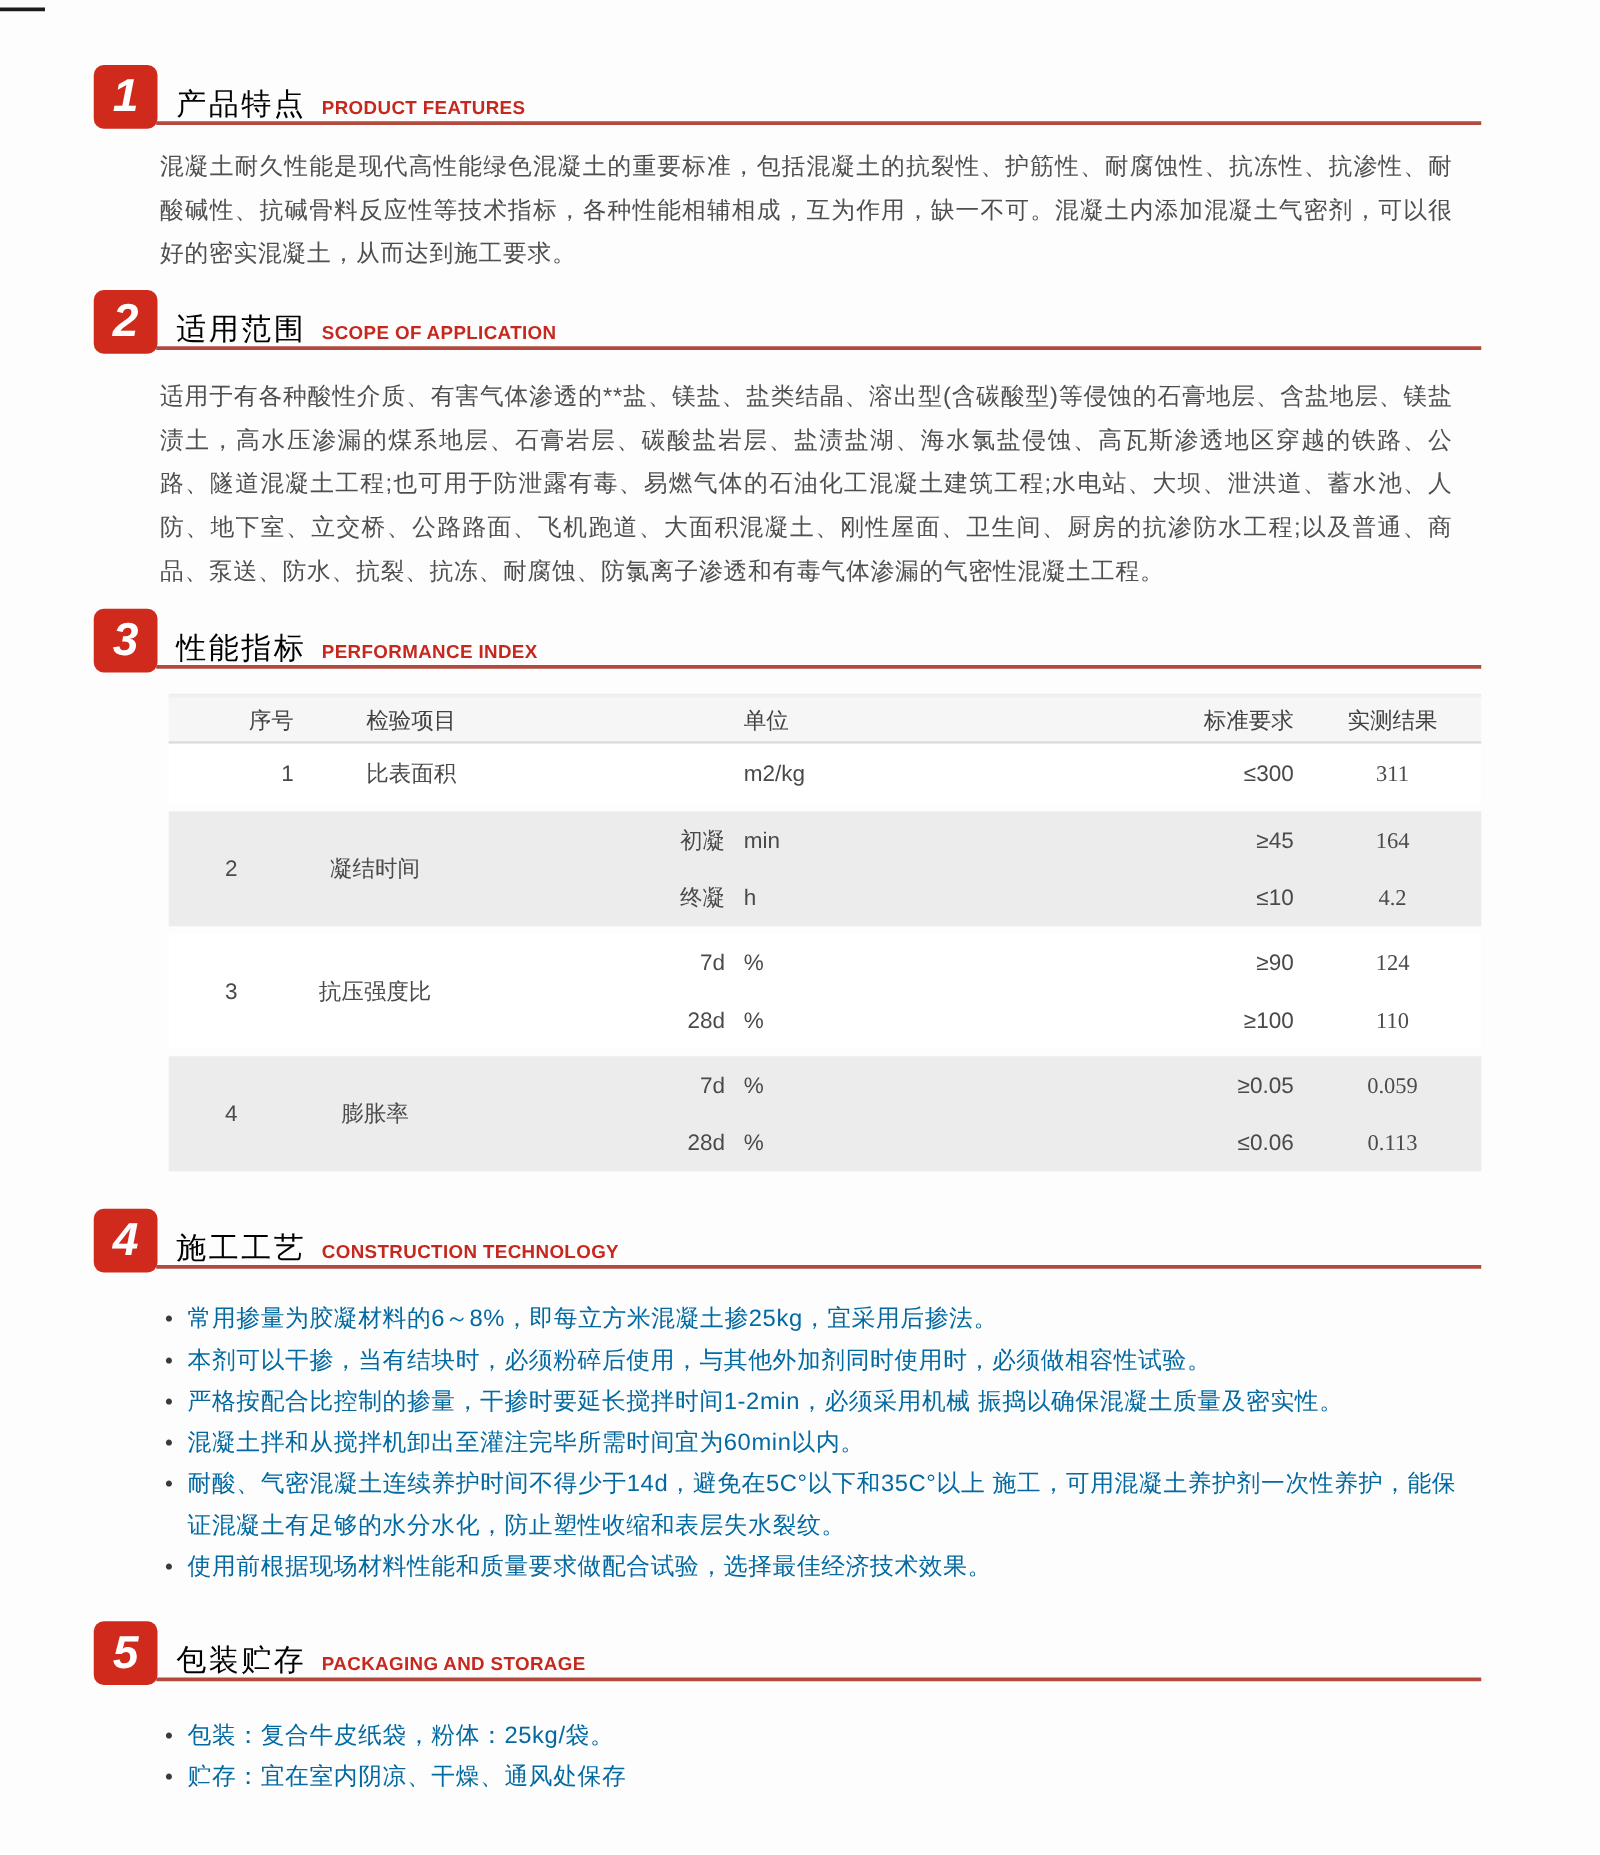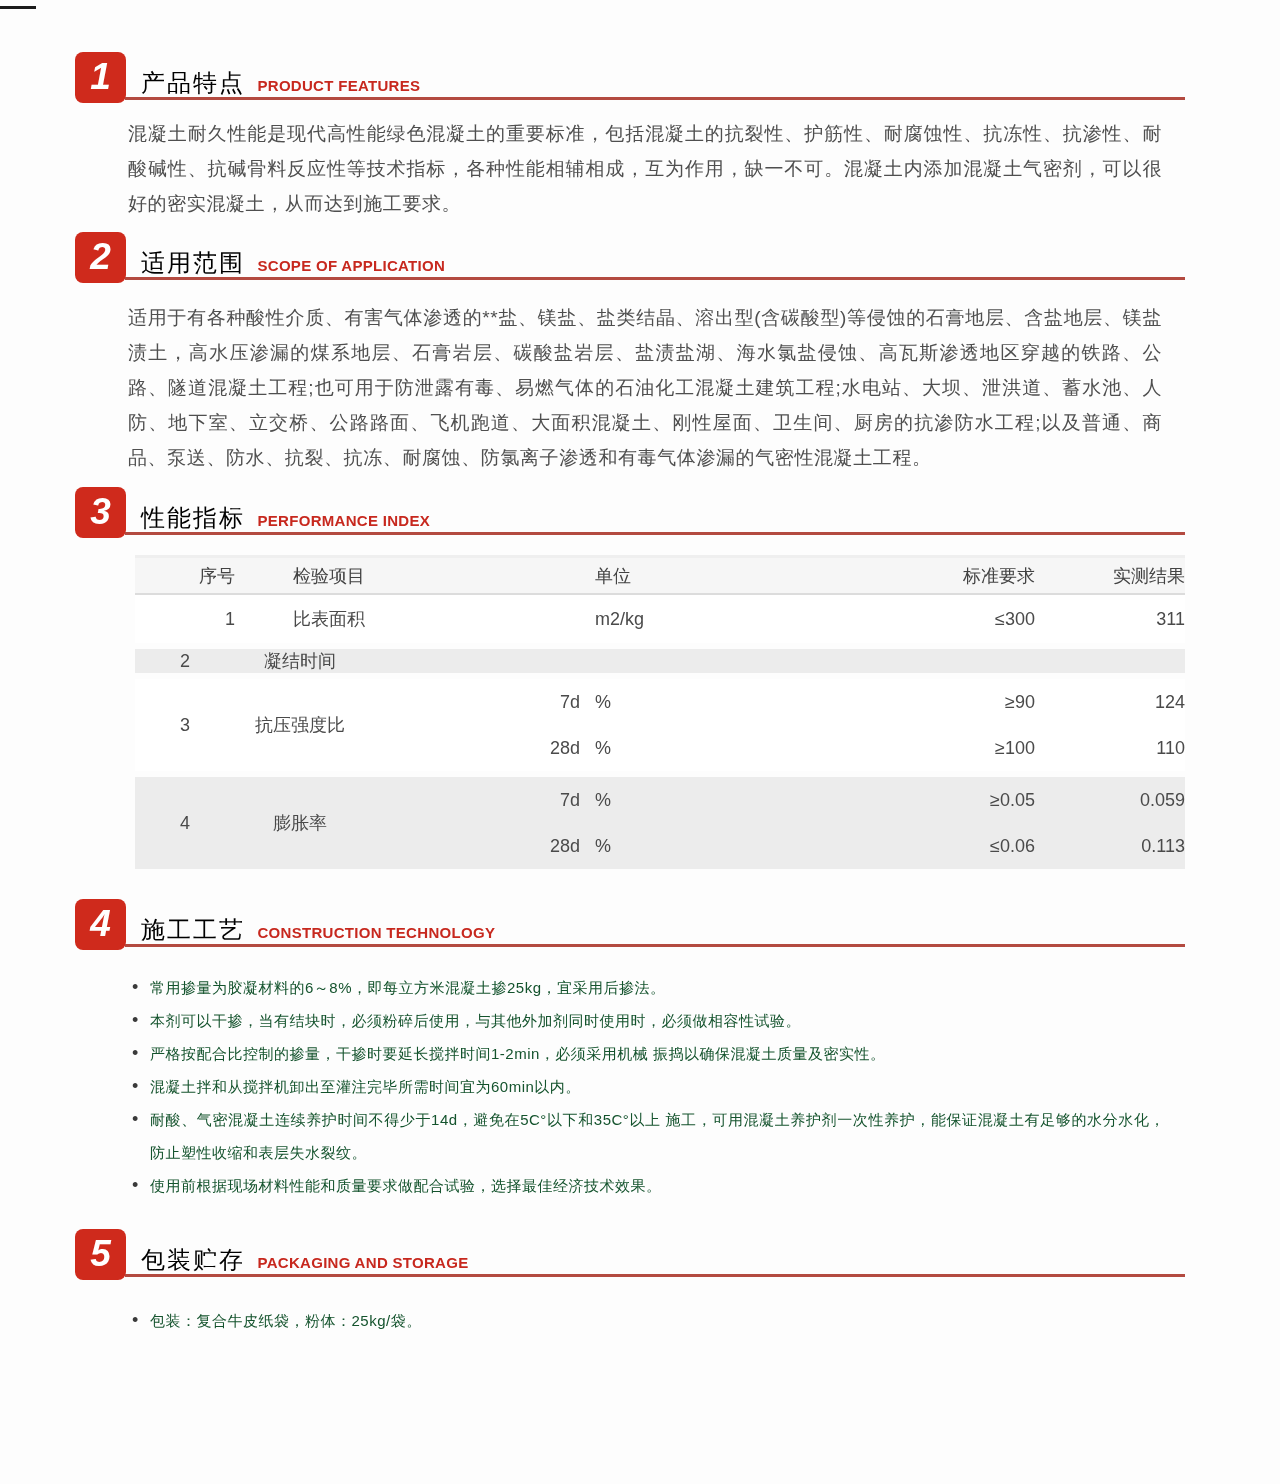--- a/index.html
+++ b/index.html
@@ -66,31 +66,31 @@
   .t-group.grey { background:#ececec; }
   .t-group.white { background:#fff; }
   .g-left { display:flex; align-items:center; justify-content:center; text-align:center; }
   .g-right .g-sub {
     display:grid; grid-template-columns:215px 225px 230px 150px;
     height:46px; align-items:center;
   }
   .c1,.c2,.c3 { text-align:right; }
   .c4 { text-align:left; padding-left:15px; }
   .c5 { text-align:right; padding-left:6px; }
-  .c6 { text-align:right; padding-left:8px; }
+  .c6 { text-align:center; padding-left:8px;font-family:Liberation Serif, serif; }
 
   
   .bullets { margin-left:130px; margin-right:115px; list-style:none; }
   .bullets li {
     position:relative;
     padding-left:20px;
-    font-size:15px; line-height:33px;
+    font-size:19px; line-height:33px;
     letter-spacing:0.5px;
     text-align:justify;
-    color:#14532d;
+    color:#0369a1;
   }
   .bullets li::before {
     content:"\2022";
     position:absolute; left:2px; top:0;
     color:#3a3a3a; font-size:18px;
   }
   .mt-b4 { margin-top:16px; }
   .mt-b5 { margin-top:19px; }
 </style>
 </head>
@@ -142,20 +142,34 @@
     <div class="c2">比表面积</div>
     <div class="c3"></div>
     <div class="c4">m2/kg</div>
     <div class="c5">≤300</div>
     <div class="c6">311</div>
   </div>
 
   <div class="t-group grey">
     <div class="g-left">2</div>
     <div class="g-left">凝结时间</div>
+    <div class="g-right">
+      <div class="g-sub">
+        <div class="c3">初凝</div>
+        <div class="c4">min</div>
+        <div class="c5">≥45</div>
+        <div class="c6">164</div>
+      </div>
+      <div class="g-sub">
+        <div class="c3">终凝</div>
+        <div class="c4">h</div>
+        <div class="c5">≤10</div>
+        <div class="c6">4.2</div>
+      </div>
+    </div>
   </div>
 
   <div class="t-group white">
     <div class="g-left">3</div>
     <div class="g-left">抗压强度比</div>
     <div class="g-right">
       <div class="g-sub">
         <div class="c3">7d</div>
         <div class="c4">%</div>
         <div class="c5">≥90</div>
@@ -210,13 +224,14 @@
 <div class="sec-head mt-sec5">
   <div class="badge"><span>5</span></div>
   <div class="rule"></div>
   <div class="titles">
     <span class="zh">包装贮存</span>
     <span class="en">PACKAGING AND STORAGE</span>
   </div>
 </div>
 <ul class="bullets mt-b5">
   <li>包装：复合牛皮纸袋，粉体：25kg/袋。</li>
+  <li>贮存：宜在室内阴凉、干燥、通风处保存</li>
 </ul>
 
 </body></html>

